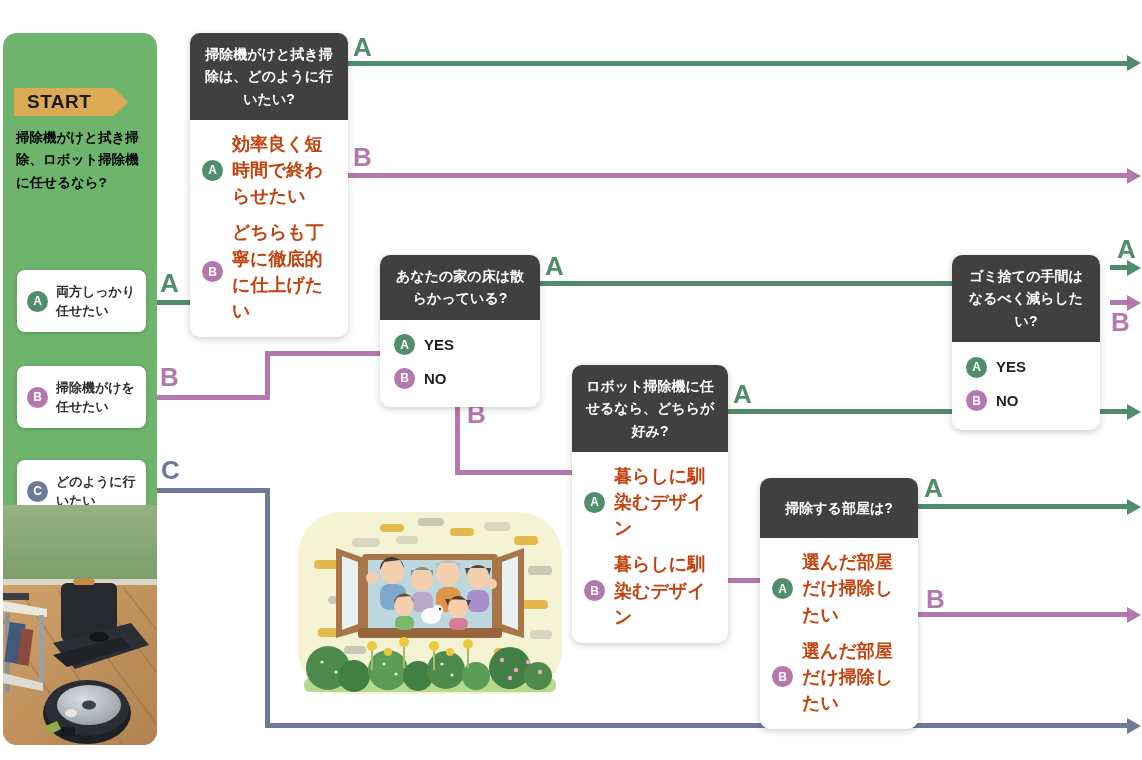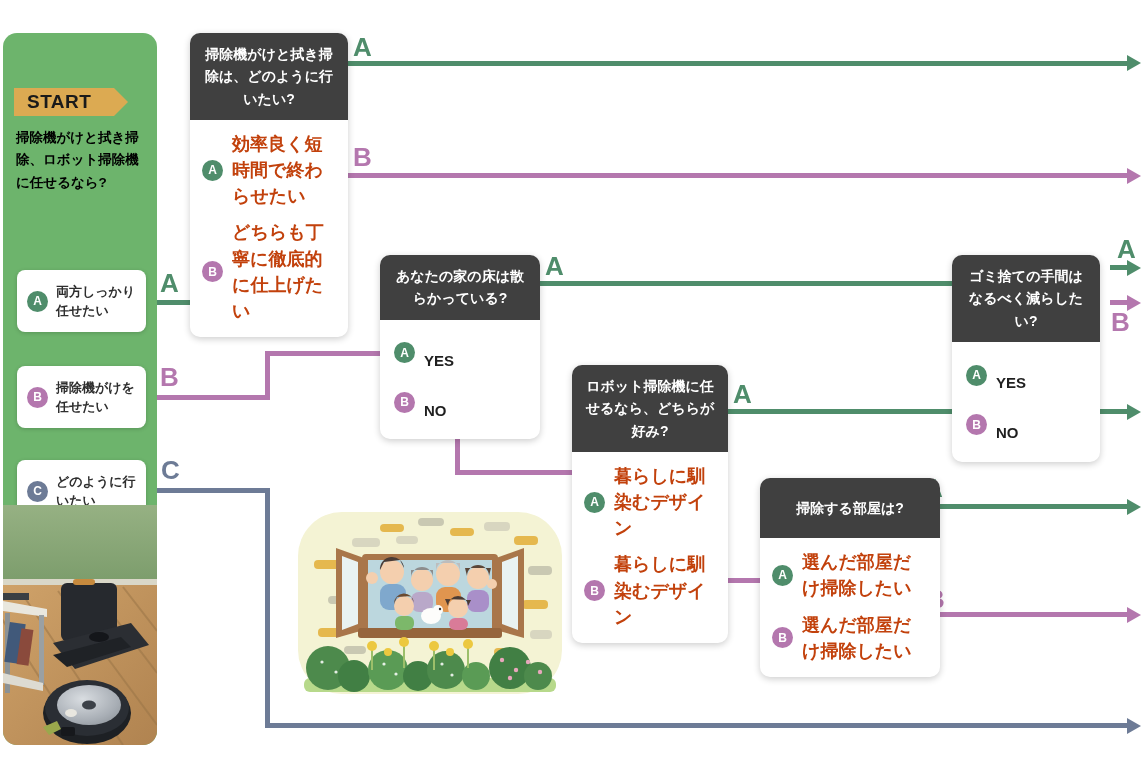--- a/index.html
+++ b/index.html
@@ -46,21 +46,21 @@
 
   
   .qbox{position:absolute;background:#fff;border-radius:10px;box-shadow:0 2px 7px rgba(0,0,0,.2);}
   .qhead{background:#404040;color:#fff;font-size:14px;font-weight:700;line-height:1.6;
     padding:10px 12px;border-radius:10px 10px 0 0;text-align:center;}
   .qhead.tall{padding-top:19px;padding-bottom:19px;}
   .qopts{padding:11px 12px 13px 12px;display:flex;flex-direction:column;gap:10px;}
   .qopts.roomy{padding:14px 14px 18px 14px;gap:12px;}
   .qopt{display:flex;align-items:center;gap:9px;}
   .qopt .txt{font-size:18px;font-weight:700;color:#c2410c;line-height:1.45;}
-  .qopt .txt.big{font-size:15px;color:#1f1f1f;margin-top:16px;}
+  .qopt .txt.big{font-size:15px;color:#1f1f1f;}
 
   .illus-card{position:absolute;left:288px;top:500px;width:284px;height:206px;background:#fff;border-radius:8px;}
   .photo{position:absolute;left:3px;top:505px;width:154px;height:240px;border-radius:0 0 14px 14px;overflow:hidden;}
 </style>
 </head>
 <body>
 
 <div id="canvas">
 
   <div class="lh c-green" style="left:348px;top:61px;width:780px;"></div>
@@ -338,21 +338,21 @@
         <span class="badge b-green">A</span>
         <span class="txt">暮らしに馴染むデザイン</span>
       </div>
       <div class="qopt">
         <span class="badge b-purple">B</span>
         <span class="txt">暮らしに馴染むデザイン</span>
       </div>
     </div>
   </div>
 
-  <div class="qbox" style="left:760px;top:478px;width:180px;">
+  <div class="qbox" style="left:760px;top:478px;width:158px;">
     <div class="qhead tall">掃除する部屋は?</div>
     <div class="qopts">
       <div class="qopt">
         <span class="badge b-green">A</span>
         <span class="txt">選んだ部屋だけ掃除したい</span>
       </div>
       <div class="qopt">
         <span class="badge b-purple">B</span>
         <span class="txt">選んだ部屋だけ掃除したい</span>
       </div>

